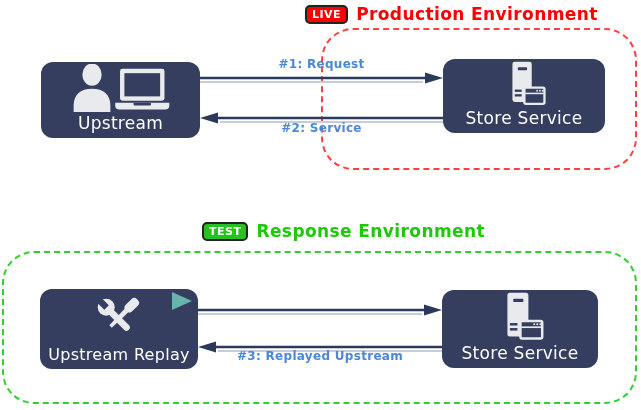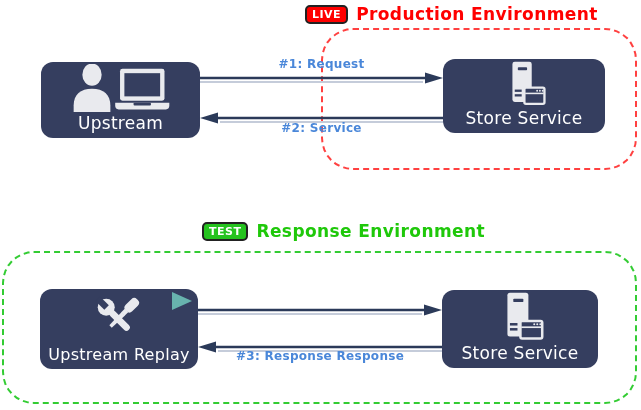--- a/index.html
+++ b/index.html
@@ -155,15 +155,15 @@
     <line class="arrow-shadow" x1="0" y1="10" x2="224" y2="10"></line>
     <line class="arrow-line" x1="0" y1="6" x2="228" y2="6"></line>
     <polygon class="arrow-head" points="226,0.5 244,6 226,11.5"></polygon>
   </svg>
 
   <svg class="arrow" id="flow4-arrow" width="244" height="14" viewBox="0 0 244 14">
     <line class="arrow-shadow" x1="20" y1="10" x2="244" y2="10"></line>
     <line class="arrow-line" x1="16" y1="6" x2="244" y2="6"></line>
     <polygon class="arrow-head" points="18,0.5 0,6 18,11.5"></polygon>
   </svg>
-  <div class="flow-label" id="flow4-label">#3: Response Response</div>
+  <div class="flow-label" id="flow4-label">#3: Replayed Upstream</div>
 
 </div>
 
 </body></html>

